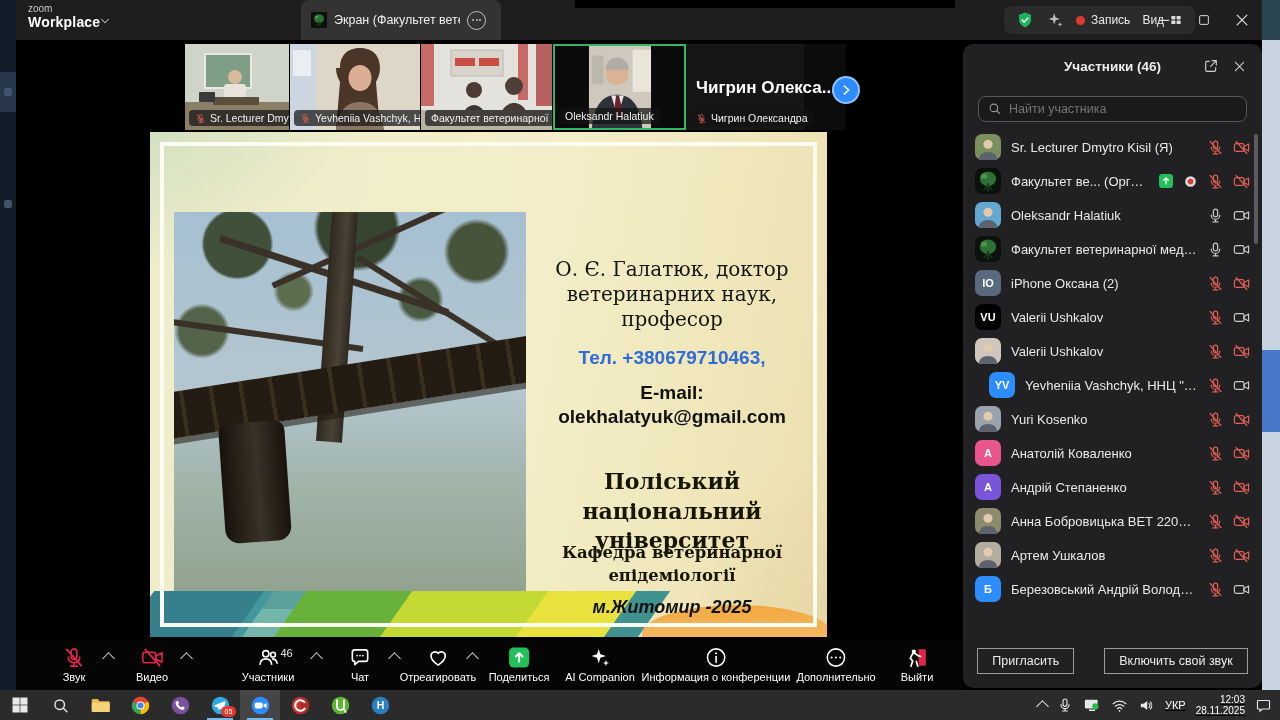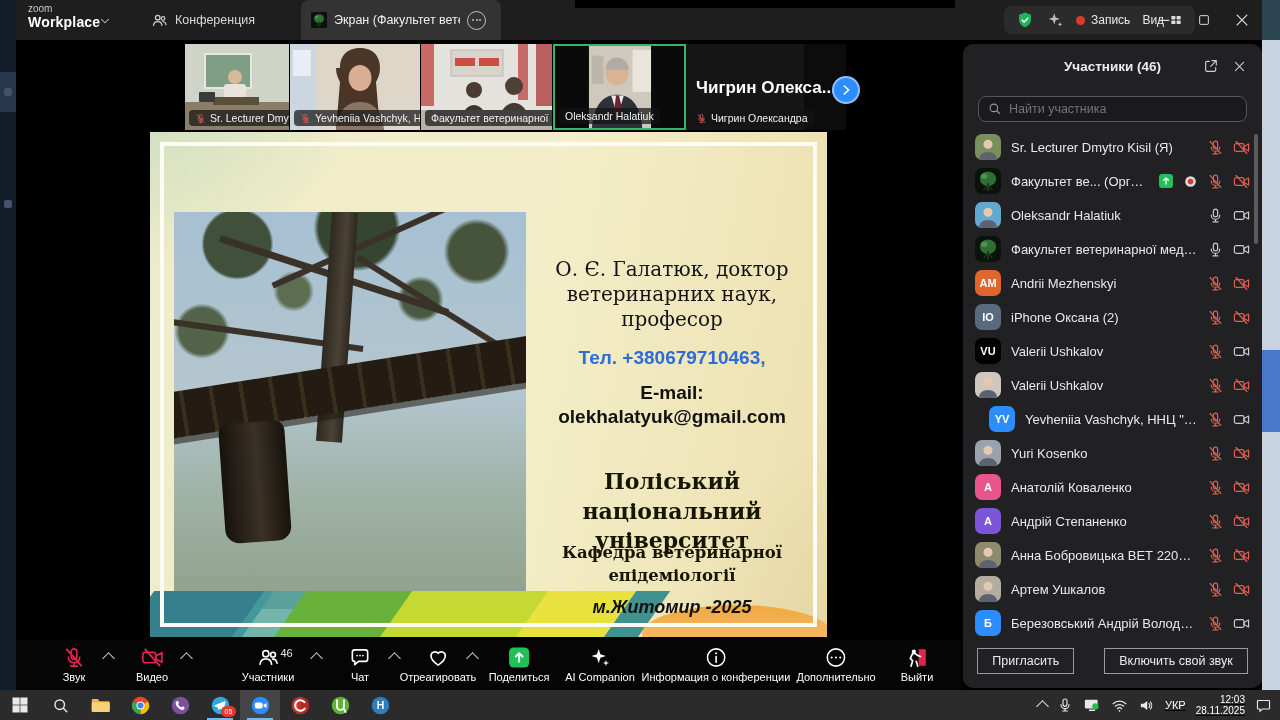--- a/index.html
+++ b/index.html
@@ -135,33 +135,20 @@
   <div class="titlebar">
     <div class="logo">
       <div class="l1">zoom</div>
       <div class="l2">Workplace</div>
     </div>
     <span class="tb-chev" id="logo-chev">
         <svg width="14" height="14" viewBox="0 0 24 24" fill="none">
           <path d="M6 9l6 6 6-6" stroke="#bfbfbf" stroke-width="1.8" stroke-linecap="round" stroke-linejoin="round"></path>
         </svg>
       </span>
-    <div class="tab meeting">
-      <span id="meeting-ic">
-          <svg width="17" height="17" viewBox="0 0 24 24" fill="none">
-            <g stroke="#cfcfcf" stroke-width="1.7" stroke-linecap="round">
-              <circle cx="9.5" cy="8" r="3.2"></circle>
-              <path d="M3.5 19c.3-3.4 2.8-5.5 6-5.5s5.7 2.1 6 5.5"></path>
-              <circle cx="17" cy="9" r="2.5"></circle>
-              <path d="M16.5 13.4c2.6.3 4.4 2 4.7 4.6"></path>
-            </g>
-          </svg>
-        </span>
-      <span>Конференция</span>
-    </div>
     <div class="tab screen">
       <span id="screen-ic">
           <svg width="16" height="16" viewBox="0 0 24 24" fill="none">
             <rect width="24" height="24" fill="#0b110b"></rect>
             <ellipse cx="12" cy="10" rx="7.5" ry="6.8" fill="#2f6f33"></ellipse>
             <ellipse cx="8.5" cy="7.5" rx="3" ry="2.4" fill="#4b9350"></ellipse>
             <rect x="11.1" y="14" width="1.8" height="7.5" fill="#1d3a1f"></rect>
             <path d="M12 15.5 8 20.5M12 15.5l4 5" stroke="#1d3a1f" stroke-width="1.2"></path>
           </svg>
         </span>
@@ -492,40 +479,20 @@
             </span>
             <span>
               <svg width="17" height="17" viewBox="0 0 24 24" fill="none">
                 <rect x="2" y="6.5" width="13.5" height="11" rx="2.5" stroke="#c9c9c9" stroke-width="1.7"></rect>
                 <path d="M15.5 10.5 22 7v10l-6.5-3.5z" stroke="#c9c9c9" stroke-width="1.7" stroke-linejoin="round"></path>
               </svg>
             </span>
           </div>
         </div>
         <div class="pt-row">
-          <div class="av" style="background: rgb(224, 102, 43);">AM</div>
-          <div class="pt-name">Andrii Mezhenskyi</div>
-          <div class="pt-icons">
-            <span>
-              <svg width="17" height="17" viewBox="0 0 24 24" fill="none">
-                <rect x="9" y="3" width="6" height="11" rx="3" stroke="#e05e54" stroke-width="1.7"></rect>
-                <path d="M6 11.5a6 6 0 0 0 12 0M12 17.5V21M8.5 21h7" stroke="#e05e54" stroke-width="1.7" stroke-linecap="round"></path>
-                <line x1="4" y1="3" x2="20" y2="21" stroke="#e05e54" stroke-width="2"></line>
-              </svg>
-            </span>
-            <span>
-              <svg width="17" height="17" viewBox="0 0 24 24" fill="none">
-                <rect x="2" y="6.5" width="13.5" height="11" rx="2.5" stroke="#e05e54" stroke-width="1.7"></rect>
-                <path d="M15.5 10.5 22 7v10l-6.5-3.5z" stroke="#e05e54" stroke-width="1.7" stroke-linejoin="round"></path>
-                <line x1="4" y1="3" x2="20" y2="21" stroke="#e05e54" stroke-width="2"></line>
-              </svg>
-            </span>
-          </div>
-        </div>
-        <div class="pt-row">
           <div class="av" style="background: rgb(90, 106, 126);">IO</div>
           <div class="pt-name">iPhone Оксана (2)</div>
           <div class="pt-icons">
             <span>
               <svg width="17" height="17" viewBox="0 0 24 24" fill="none">
                 <rect x="9" y="3" width="6" height="11" rx="3" stroke="#e05e54" stroke-width="1.7"></rect>
                 <path d="M6 11.5a6 6 0 0 0 12 0M12 17.5V21M8.5 21h7" stroke="#e05e54" stroke-width="1.7" stroke-linecap="round"></path>
                 <line x1="4" y1="3" x2="20" y2="21" stroke="#e05e54" stroke-width="2"></line>
               </svg>
             </span>

